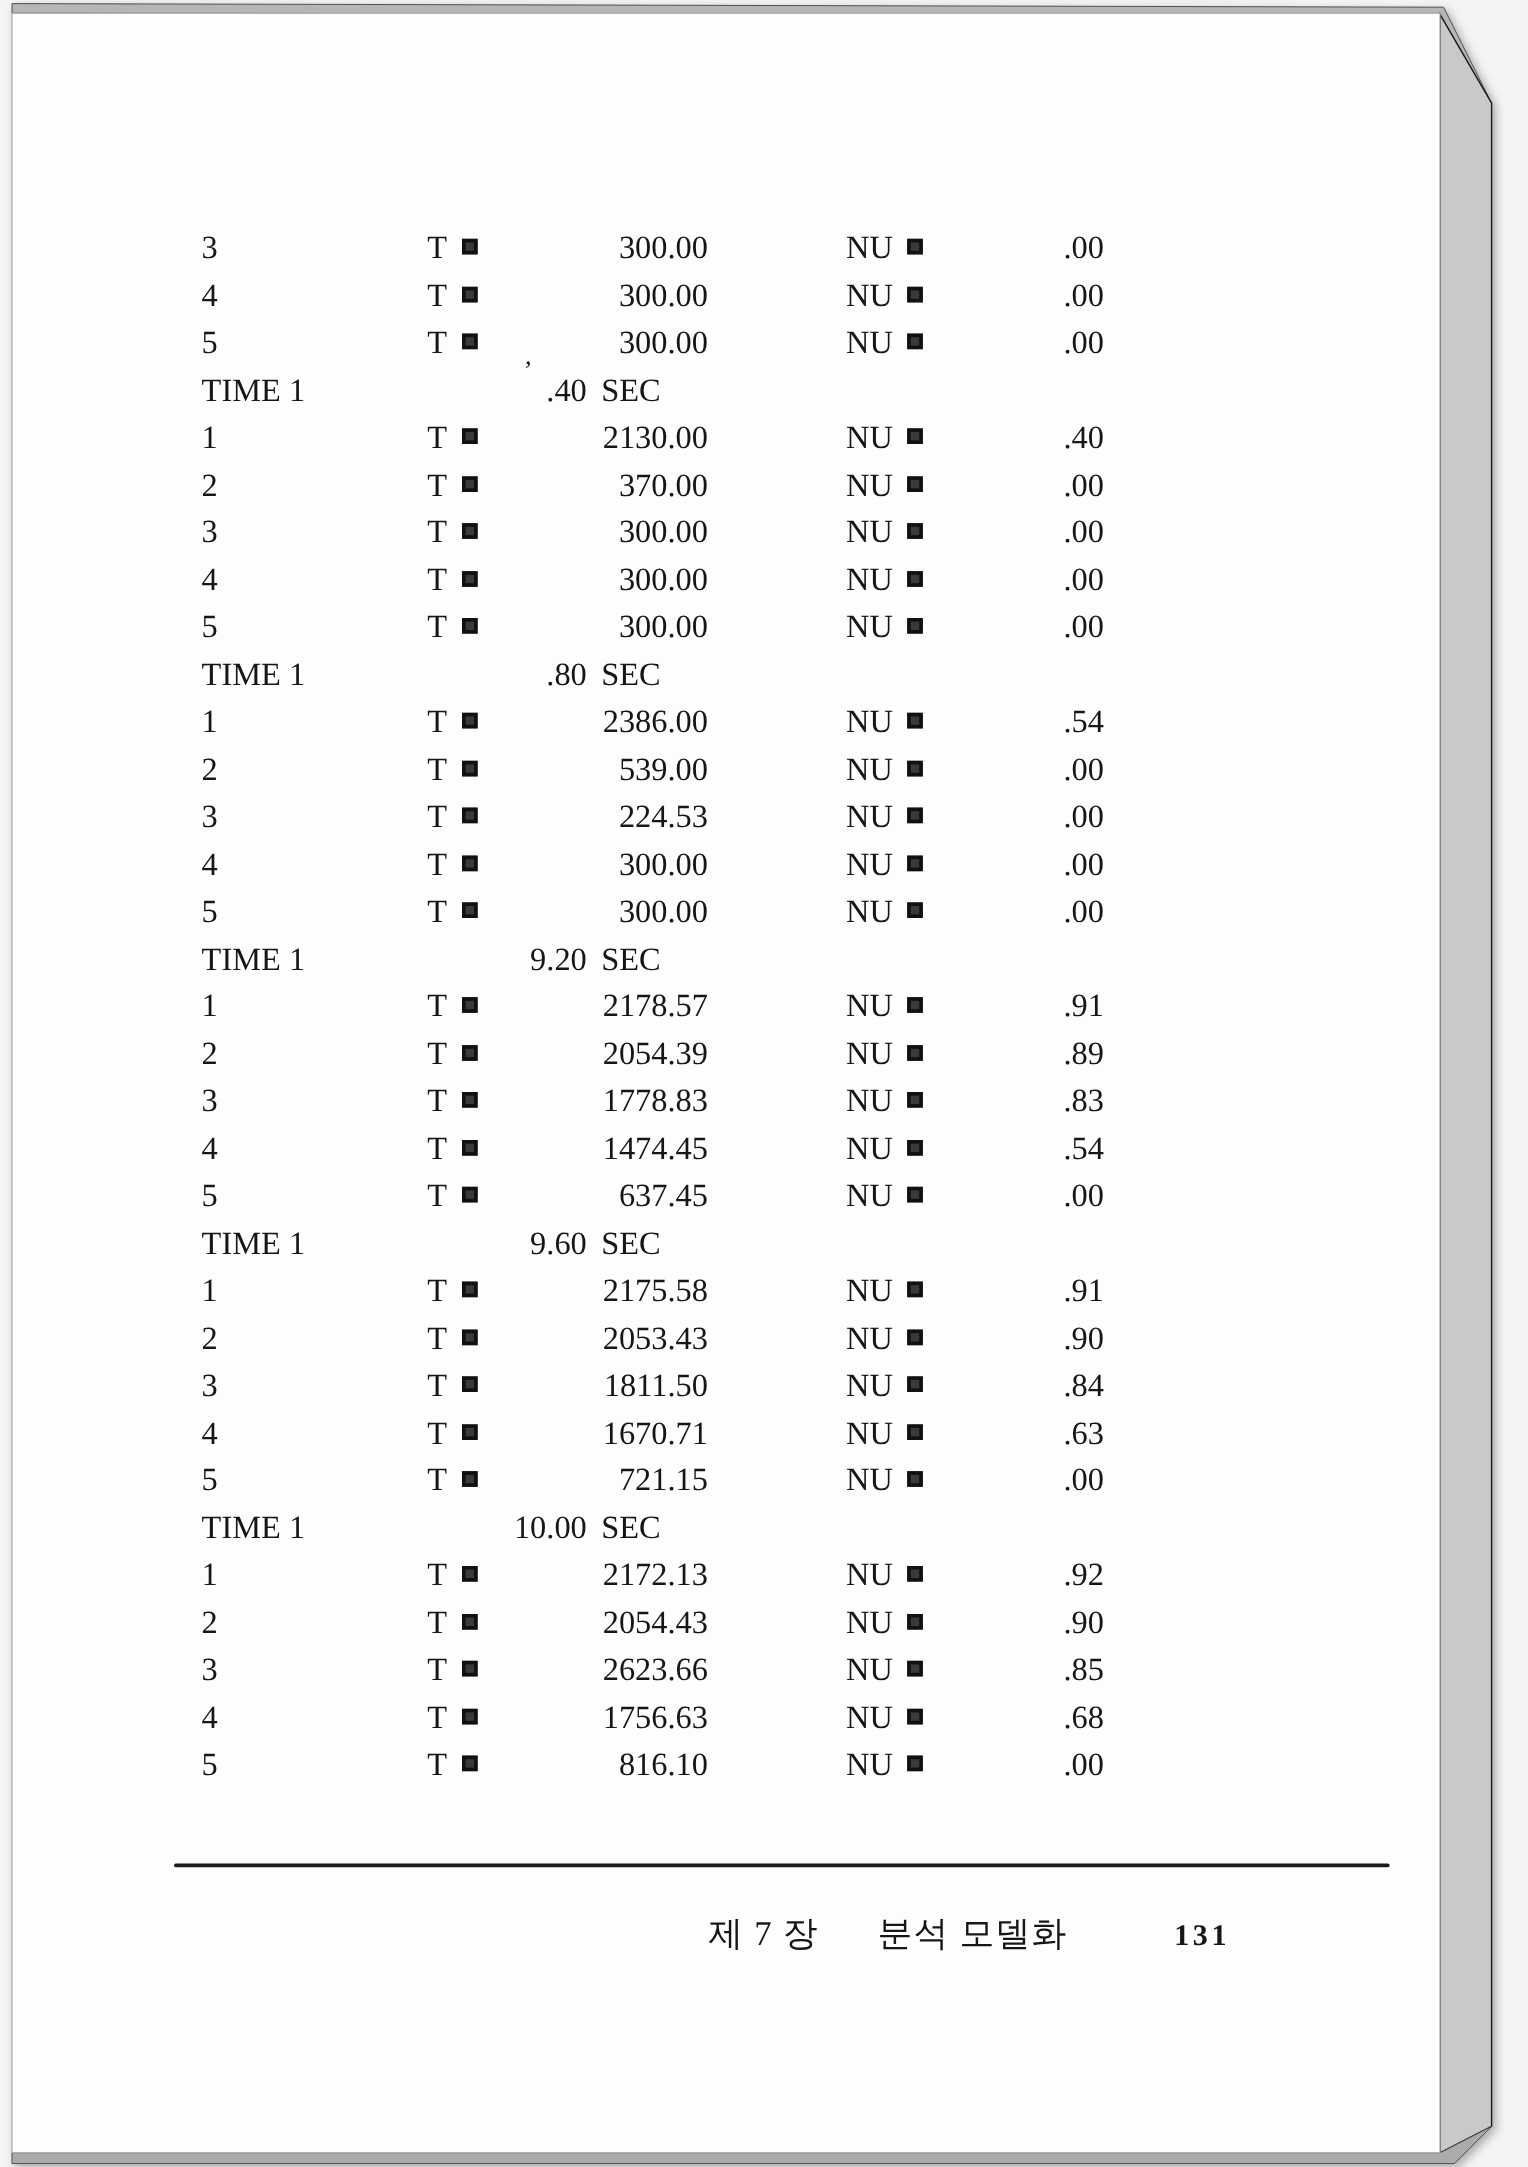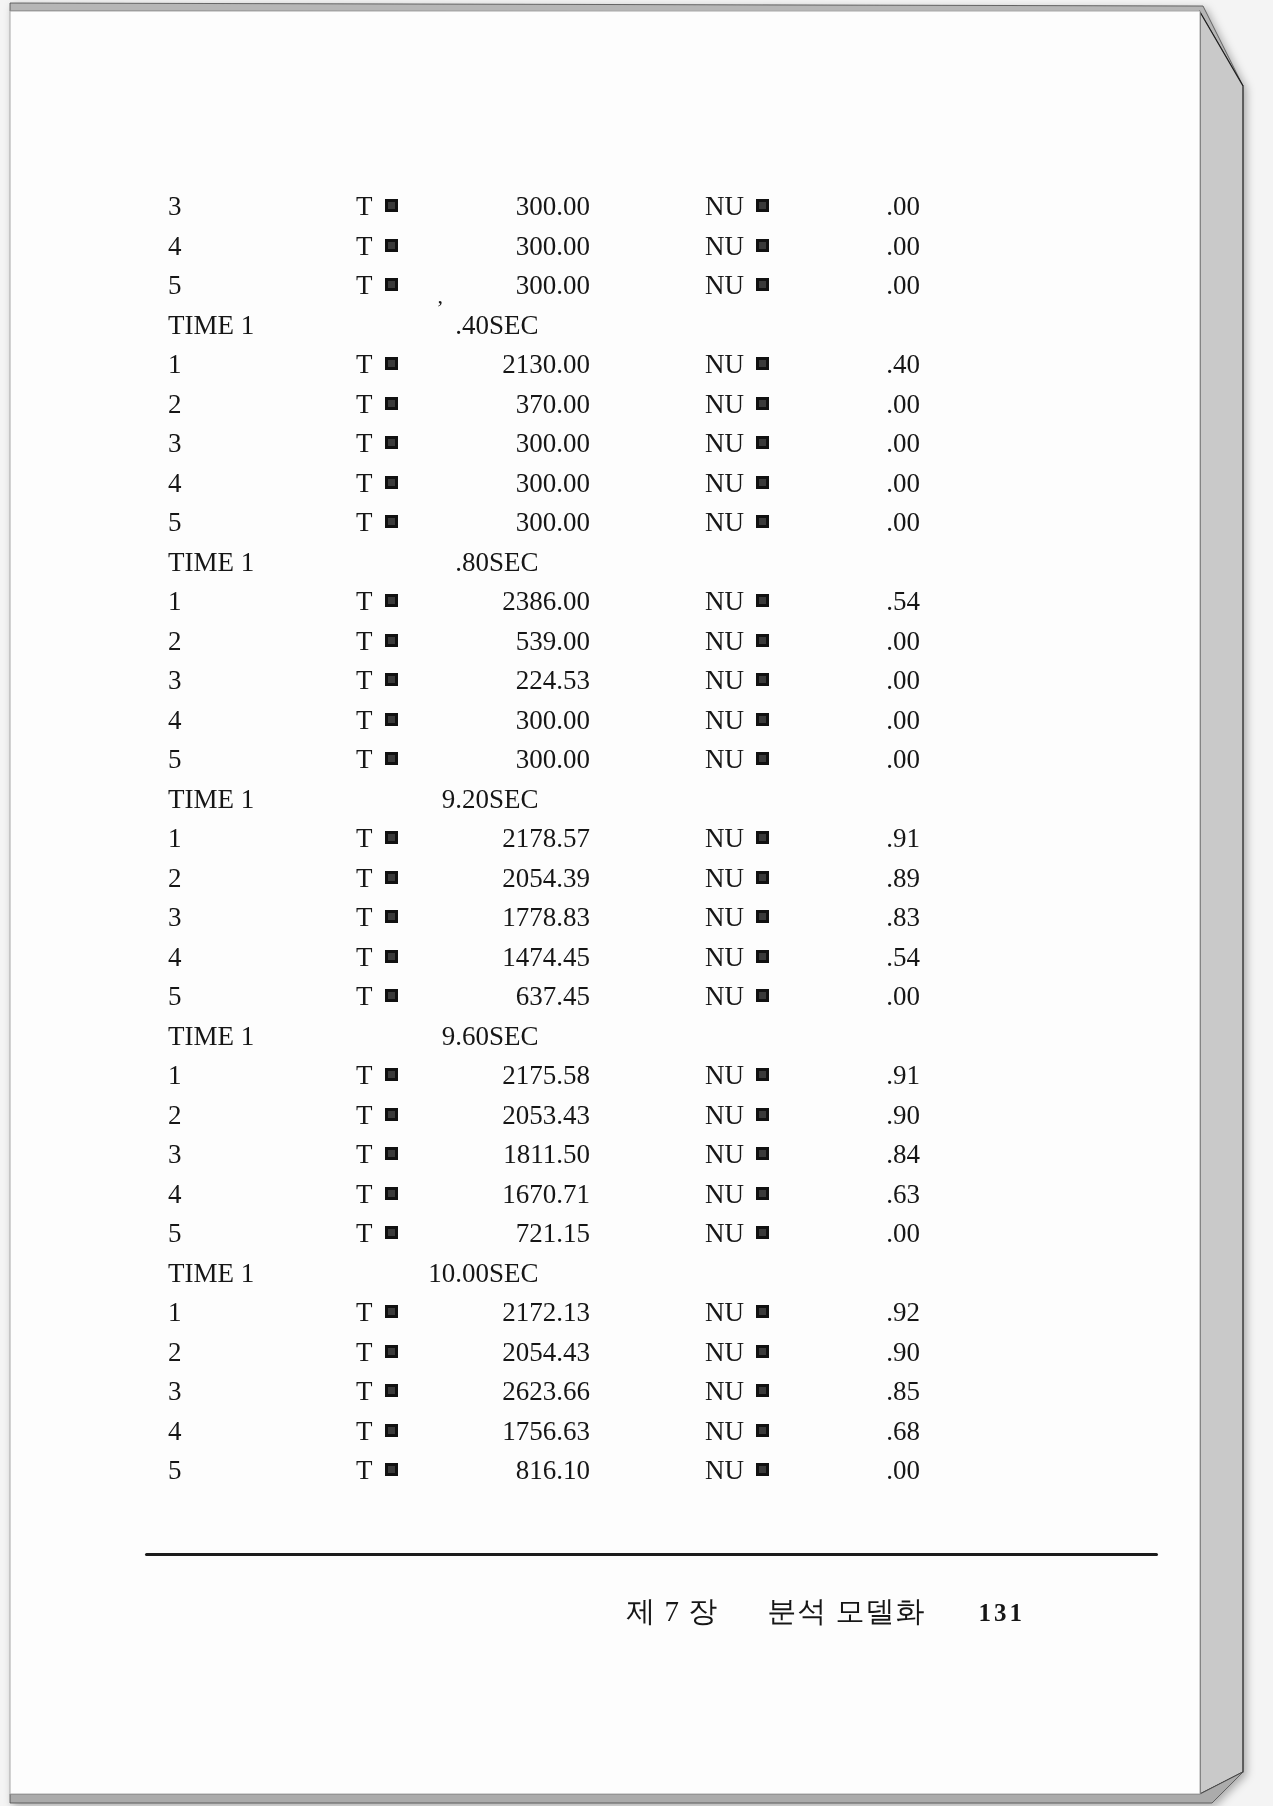--- a/index.html
+++ b/index.html
@@ -38,41 +38,41 @@
     width:13px;height:13px;box-sizing:border-box;
     background:#3a3a3a;border:3px solid #111;
     transform:translateY(-1px);
   }
   .comma{font-size:22px;transform:translateY(10px);margin-left:28px;}
   .val{text-align:right;}
 
   .time-row .time-num{
     width:133px;flex:0 0 auto;text-align:right;display:inline-block;
   }
-  .time-row .sec{margin-left:0;}
+  .time-row .sec{margin-left:12px;}
 
   .heading{
     height:46px;margin:14px 0 4px 0;
     display:flex;align-items:center;justify-content:center;
     font-size:29px;letter-spacing:2px;
   }
 
   .rule{
     position:absolute;left:145px;top:1553px;
     width:1013px;height:3px;background:#1b1b1b;border-radius:2px;
   }
 
   .footer{
     position:absolute;left:0;top:1592px;width:1200px;
     display:flex;justify-content:flex-end;align-items:baseline;
     padding-right:175px;box-sizing:border-box;
     font-size:29px;letter-spacing:1px;gap:37px;
   }
   .footer .section{margin-left:12px;}
-  .footer .pagenum{margin-left:16px;font-size:25px;letter-spacing:3px;font-weight:bold;}
+  .footer .pagenum{margin-left:52px;font-size:25px;letter-spacing:3px;font-weight:bold;}
 </style>
 </head>
 <body>
 
 <div class="stage">
 
   <svg class="book" width="1273" height="1806" viewBox="0 0 1273 1806">
 
     <path d="M10,3 L1203,6 L1243,86 L1200,12 L10,11 Z" fill="#b6b6b6" stroke="#4a4a4a" stroke-width="0.8"></path>
 

